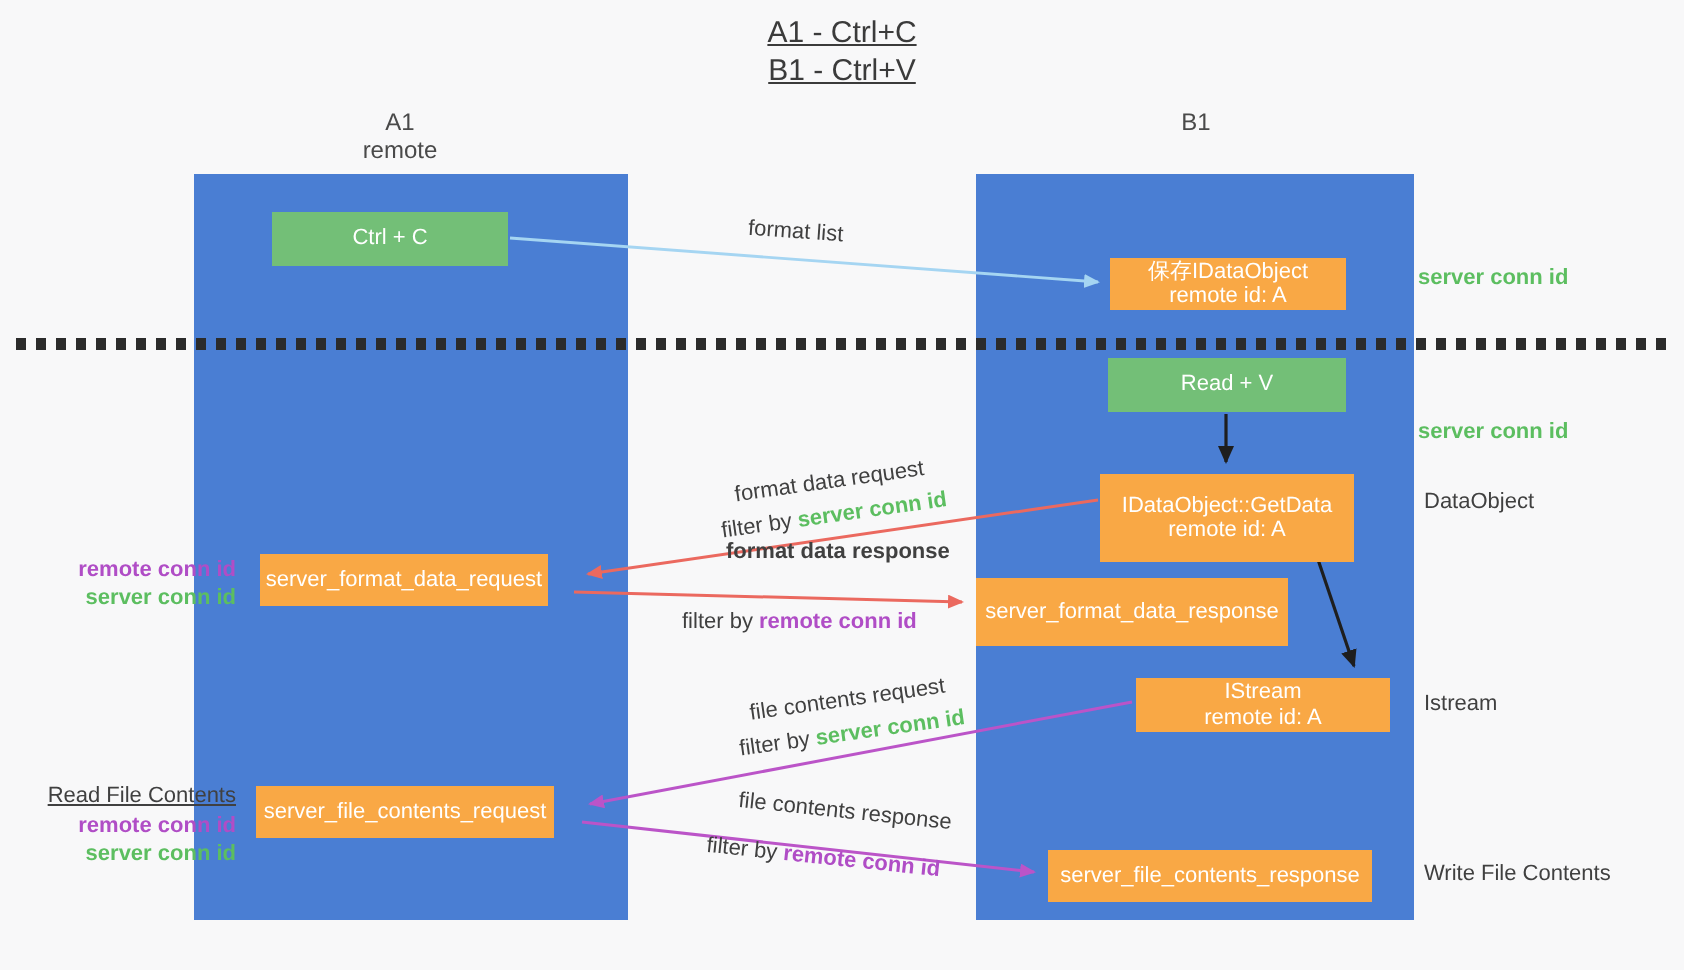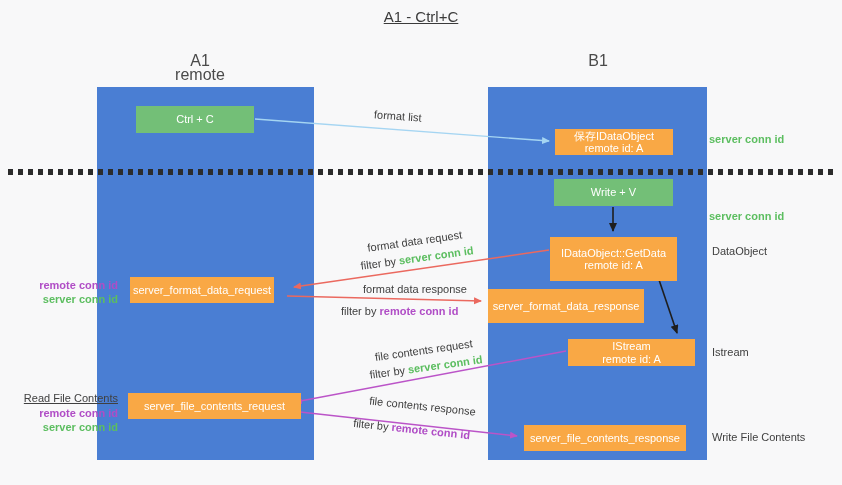--- a/index.html
+++ b/index.html
@@ -1,20 +1,20 @@
 <!DOCTYPE html>
 <html style="--c-background: #f8f8f9; --c-lane_blue: #4a7ed3; --c-green_box: #73bf77; --c-orange_box: #f9a845; --c-green_text: #5cbe60; --c-purple_text: #b04dc6; --c-red_arrow: #eb695f; --c-light_blue_arrow: #a5d5f2; --c-purple_arrow: #bb54c8; --c-black: #1e1e1e; --c-dark_text: #404040;"><head>
 <meta charset="utf-8">
 <style>
   html,body{margin:0;padding:0;background:var(--c-background,#f8f8f9);font-family:"Liberation Sans",sans-serif;}
   .canvas{position:relative;width:842px;height:485px;overflow:hidden;background:var(--c-background,#f8f8f9);}
 
   .title{position:absolute;top:7px;left:0;right:0;text-align:center;font-size:15px;line-height:19px;color:#3b3b3b;z-index:6;text-decoration:underline;}
 
-  .lane-header{position:absolute;top:54px;width:120px;text-align:center;font-size:16px;line-height:14px;color:#4a4a4a;z-index:6;}
+  .lane-header{position:absolute;top:54px;width:120px;text-align:center;font-size:12px;line-height:14px;color:#4a4a4a;z-index:6;}
   #hdr-a{left:140px}
   #hdr-b{left:538px}
 
   .lane{position:absolute;top:87px;height:373px;background:var(--c-lane_blue,#4a7ed3);z-index:1;}
   #lane-a{left:97px;width:217px}
   #lane-b{left:488px;width:219px}
 
   .divider{position:absolute;top:169px;left:8px;right:8px;height:6px;z-index:3;
     background:repeating-linear-gradient(90deg,#2b2b2b 0 5px,transparent 5px 10px);}
 
@@ -32,53 +32,54 @@
     color:#fff;font-size:11px;line-height:12.5px;text-align:left;white-space:nowrap;}
   .green{background:var(--c-green_box,#73bf77);}
   .orange{background:var(--c-orange_box,#f9a845);}
   #n-ctrlc{left:136px;top:106px;width:118px;height:27px}
   #n-save{left:555px;top:129px;width:118px;height:26px}
   #n-ctrlv{left:554px;top:179px;width:119px;height:27px}
   #n-getdata{left:550px;top:237px;width:127px;height:44px}
   #n-freq{left:130px;top:277px;width:144px;height:26px}
   #n-fres{left:488px;top:289px;width:156px;height:34px}
   #n-istream{left:568px;top:339px;width:127px;height:27px}
-  #n-creq{left:128px;top:393px;width:173px;height:26px}
+  #n-creq{left:128px;top:393px;width:149px;height:26px}
   #n-cres{left:524px;top:425px;width:162px;height:26px}
 
   .side{position:absolute;font-size:11px;color:var(--c-dark_text,#404040);white-space:nowrap;z-index:5;}
   .tg{color:var(--c-green_text,#5cbe60);font-weight:bold;}
   .tp{color:var(--c-purple_text,#b04dc6);font-weight:bold;}
   #s-scid1{left:709px;top:133px}
   #s-scid2{left:709px;top:210px}
   #s-dobj{left:712px;top:245px}
   #s-istr{left:712px;top:346px}
   #s-write{left:712px;top:431px}
 
   .leftcol{position:absolute;left:0;width:118px;text-align:right;font-size:11px;line-height:14px;z-index:5;white-space:nowrap;}
   #lg1{top:278px}
   #s-read{top:391px;color:var(--c-dark_text,#404040);text-decoration:underline;}
   #lg2{top:406px}
 
   .albl{position:absolute;font-size:11px;color:var(--c-dark_text,#404040);white-space:nowrap;z-index:5;}
   #al-fl{left:374px;top:110px;transform:rotate(4deg);}
   #al-freq{left:343px;top:233px;width:146px;text-align:center;line-height:17px;transform:rotate(-8deg);}
-  #al-fres1{left:363px;top:283px;}
+  #al-fres1{left:363px;top:270px;font-weight:bold;}
   #al-fres2{left:341px;top:305px;}
   #al-creq{left:354px;top:342px;width:142px;text-align:center;line-height:17px;transform:rotate(-8deg);}
   #al-cres1{left:369px;top:400px;transform:rotate(6deg);}
   #al-cres2{left:353px;top:423px;transform:rotate(6deg);}
 </style>
 </head>
 <body>
 
 <div class="canvas">
 
   <div class="title">
     <div>A1 - Ctrl+C</div>
+    <div>B1 - Ctrl+V</div>
   </div>
 
   <div class="lane-header" id="hdr-a">
     <div>A1</div>
     <div>remote</div>
   </div>
   <div class="lane-header" id="hdr-b">
     <div>B1</div>
   </div>
 
@@ -114,21 +115,21 @@
   <div class="node green" id="n-ctrlc">
     <div>Ctrl + C</div>
   </div>
 
   <div class="node orange" id="n-save">
     <div>保存IDataObject</div>
     <div>remote id: A</div>
   </div>
 
   <div class="node green" id="n-ctrlv">
-    <div>Write + V</div>
+    <div>Read + V</div>
   </div>
 
   <div class="node orange" id="n-getdata">
     <div>IDataObject::GetData</div>
     <div>remote id: A</div>
   </div>
 
   <div class="node orange" id="n-freq">
     <div>server_format_data_request</div>
   </div>

